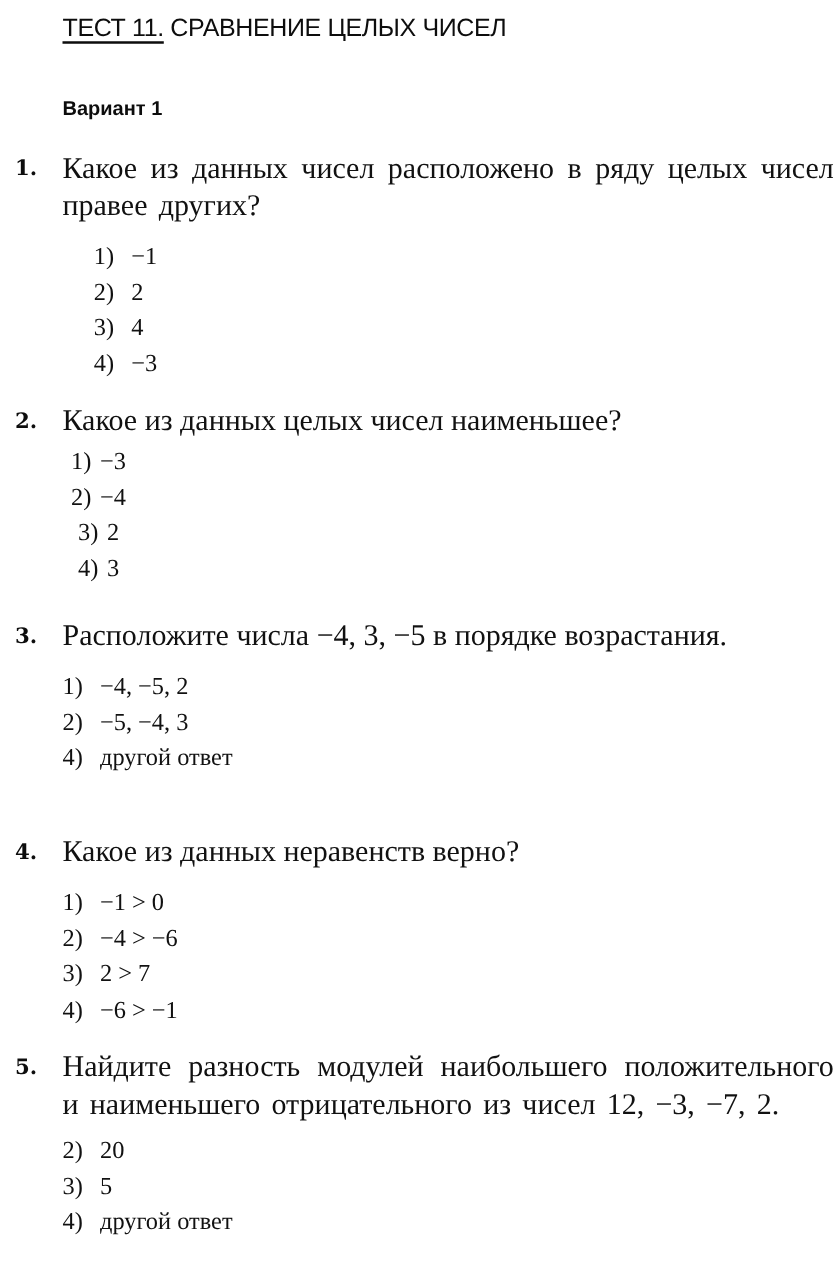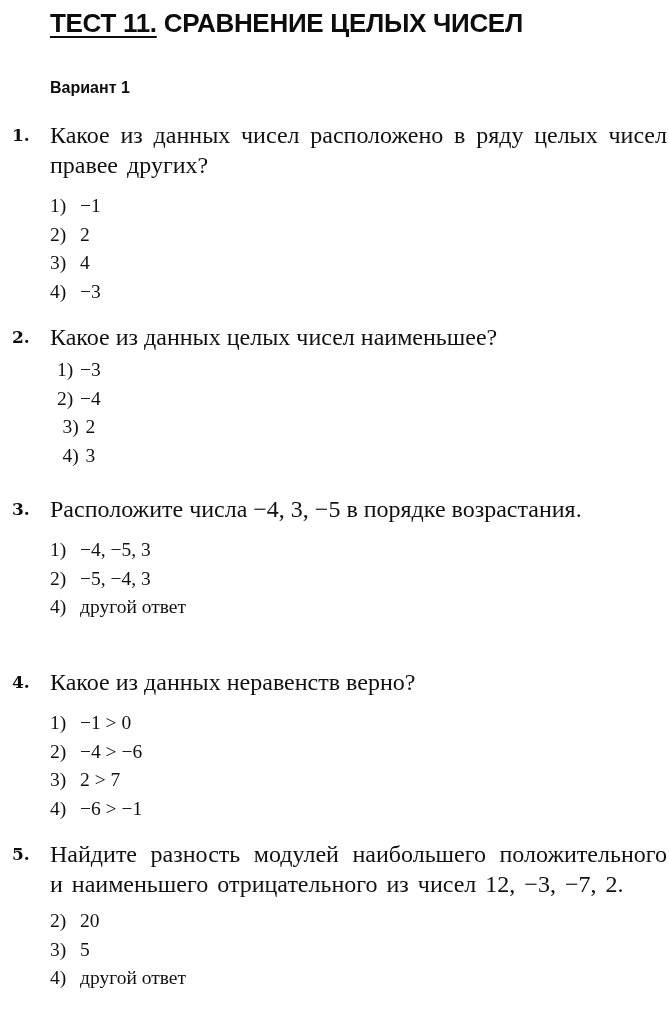--- a/index.html
+++ b/index.html
@@ -17,22 +17,22 @@
     .page {
       position: relative;
       width: 669px;
       height: 1024px;
     }
     .title {
       position: absolute;
       left: 50px;
       top: 6px;
       font-family: "Liberation Sans", sans-serif;
-      font-weight: bold;
-      font-size: 26px;
+      font-weight: normal;
+      font-size: 20px;
       letter-spacing: -0.3px;
       line-height: 34px;
       white-space: nowrap;
       color: #0d0d0d;
     }
     .title .title-prefix {
       text-decoration: underline;
       text-decoration-thickness: 2px;
       text-underline-offset: 4px;
     }
@@ -101,21 +101,21 @@
 
 <div class="page">
 
   <div class="title"><span class="title-prefix">ТЕСТ 11.</span><span> СРАВНЕНИЕ ЦЕЛЫХ ЧИСЕЛ</span></div>
 
   <div class="variant">Вариант 1</div>
 
   <div class="question" style="top:120px;">
     <div class="q-number">1.</div>
     <div class="q-text wide-spacing">Какое из данных чисел расположено в ряду целых чисел правее других?</div>
-    <ul class="options" style="top:72px;">
+    <ul class="options" style="top:72px;margin-left:25px;">
       <li class="option"><span class="opt-num">1)</span><span>−1</span></li>
       <li class="option"><span class="opt-num">2)</span><span>2</span></li>
       <li class="option"><span class="opt-num">3)</span><span>4</span></li>
       <li class="option"><span class="opt-num">4)</span><span>−3</span></li>
     </ul>
   </div>
 
   <div class="question" style="top:322px;">
     <div class="q-number">2.</div>
     <div class="q-text">Какое из данных целых чисел наименьшее?</div>
@@ -124,21 +124,21 @@
       <li class="option"><span class="opt-num">2)</span><span>−4</span></li>
       <li class="option"><span class="opt-num">3)</span><span>2</span></li>
       <li class="option"><span class="opt-num">4)</span><span>3</span></li>
     </ul>
   </div>
 
   <div class="question" style="top:494px;">
     <div class="q-number">3.</div>
     <div class="q-text">Расположите числа −4, 3, −5 в порядке возрастания.</div>
     <ul class="options" style="top:42px;">
-      <li class="option"><span class="opt-num">1)</span><span>−4, −5, 3</span></li>
+      <li class="option"><span class="opt-num">1)</span><span>−4, −5, 2</span></li>
       <li class="option"><span class="opt-num">2)</span><span>−5, −4, 3</span></li>
       <li class="option"><span class="opt-num">4)</span><span>другой ответ</span></li>
     </ul>
   </div>
 
   <div class="question" style="top:667px;">
     <div class="q-number">4.</div>
     <div class="q-text">Какое из данных неравенств верно?</div>
     <ul class="options" style="top:42px;">
       <li class="option"><span class="opt-num">1)</span><span>−1 &gt; 0</span></li>

